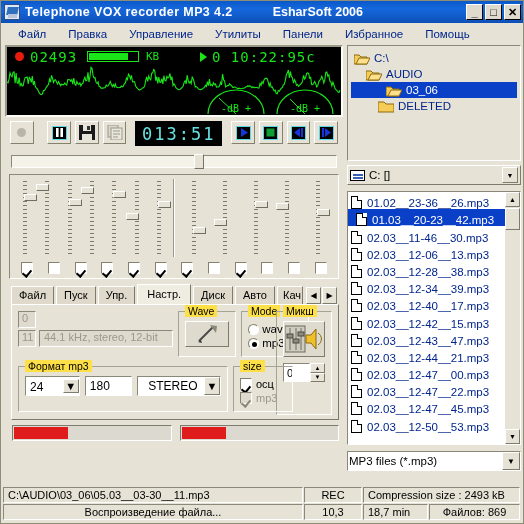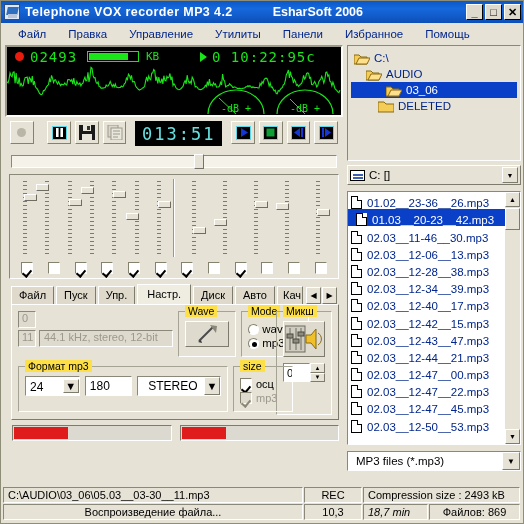--- a/index.html
+++ b/index.html
@@ -217,21 +217,21 @@
   .frow.sel{background:#0a3fc8;color:#fff;padding-left:8px;}
   .doc{width:11px;height:13px;background:#fff;border:1px solid #000;margin-right:5px;flex:0 0 auto;position:relative;}
   .doc:after{content:"";position:absolute;right:-1px;top:-1px;width:4px;height:4px;background:#fff;border-left:1px solid #000;border-bottom:1px solid #000;}
   .vscroll{position:absolute;right:0;top:0;bottom:0;width:15px;background:#e6e2d6;}
   .vsb{width:15px;height:15px;background:#e6e2d6;display:flex;align-items:center;justify-content:center;
     border:1px solid;border-color:#fff #7d7b6c #7d7b6c #fff;}
   .vthumb{position:absolute;top:16px;left:0;width:15px;height:22px;background:#e6e2d6;
     border:1px solid;border-color:#fff #7d7b6c #7d7b6c #fff;}
   .filtercombo{display:flex;height:20px;margin-top:6px;background:#fff;
     border:1px solid;border-color:#8a8878 #fff #fff #8a8878;}
-  .filtercombo .val{flex:1;font-size:11.5px;padding:3px 0 0 8px;}
+  .filtercombo .val{flex:1;font-size:11.5px;padding:3px 0 0 1px;}
 
   
   .statusbar{position:absolute;left:2px;right:2px;bottom:2px;height:34px;}
   .srow{display:flex;height:16px;margin-bottom:1px;}
   .scell{background:#e6e2d6;font-size:11px;display:flex;align-items:center;padding:0 4px;
     border:1px solid;border-color:#8a8878 #fff #fff #8a8878;margin-right:1px;}
   .center{justify-content:center;}
 </style>
 </head>
 <body>
@@ -690,17 +690,17 @@
 
   <div class="statusbar">
     <div class="srow">
       <div class="scell" style="width:300px;">C:\AUDIO\03_06\05.03__03-30__11.mp3</div>
       <div class="scell center" style="width:58px;">REC</div>
       <div class="scell" style="flex:1;">Compression size :  2493  kB</div>
     </div>
     <div class="srow">
       <div class="scell center" style="width:300px;">Воспроизведение файла...</div>
       <div class="scell center" style="width:58px;">10,3</div>
-      <div class="scell" style="width:65px;font-style:italic;">18,7 min</div>
+      <div class="scell" style="width:65px;">18,7 min</div>
       <div class="scell center" style="flex:1;">Файлов: 869</div>
     </div>
   </div>
 </div>
 
 </body></html>

